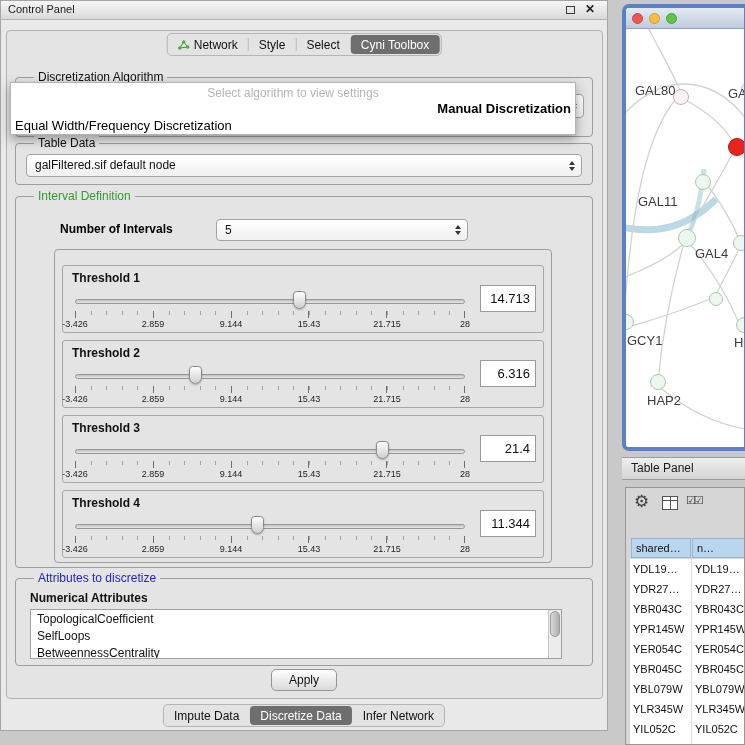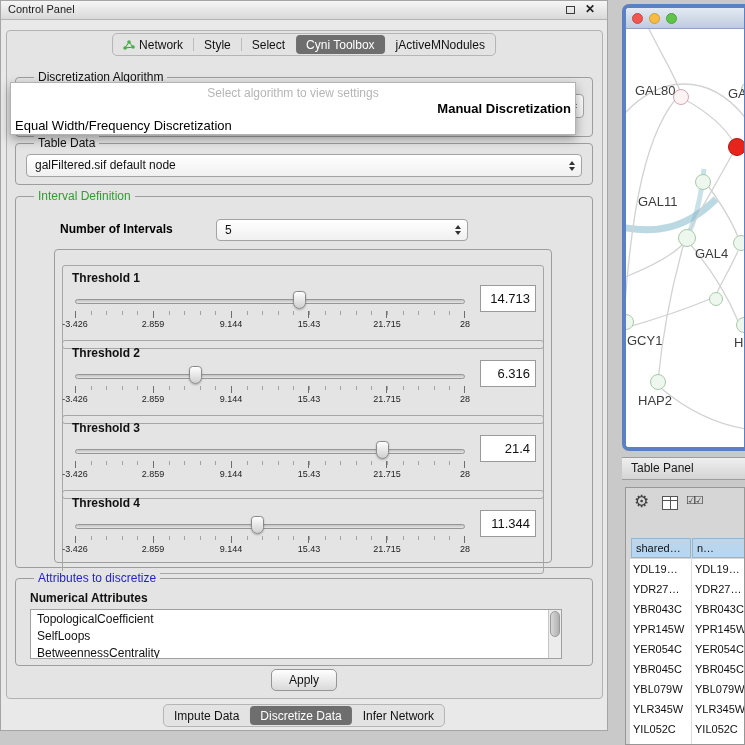--- a/index.html
+++ b/index.html
@@ -37,21 +37,21 @@
   .combo .spin .up { border-bottom:4px solid #333; }
   .combo .spin .dn { border-top:4px solid #333; }
 
   
   .dropdown { position:absolute; left:9px; top:81px; width:566px; height:53px; background:#fff; border:1px solid #b3b3b3; box-shadow:0 4px 10px rgba(0,0,0,.35); z-index:40; }
   .dd-placeholder { text-align:center; color:#b5b5b5; font-size:12px; padding-top:3px; }
   .dd-item { font-size:13px; padding:1px 4px; color:#000; white-space:nowrap; }
   .dd-item.bold { font-weight:bold;text-align:right; }
 
   
-  .tbox { position:absolute; left:7px; right:7px; height:84px; border:1px solid #a6a6a6; border-radius:3px; }
+  .tbox { position:absolute; left:7px; right:7px; height:68px; border:1px solid #a6a6a6; border-radius:3px; }
   .ttitle { position:absolute; left:9px; top:5px; font-size:12px; font-weight:bold; color:#111; }
   .tvalue { position:absolute; right:7px; top:19px; width:56px; height:27px; background:#fff; border:1px solid #9a9a9a; font-size:13px; color:#111; text-align:right; line-height:25px; padding-right:5px; }
   .slider { position:absolute; left:12px; right:78px; top:24px; height:40px; }
   .track { position:absolute; left:0; right:0; top:9px; height:5px; background:linear-gradient(#c2c2c2,#e6e6e6); border:1px solid #969696; border-radius:3px; }
   .handle { position:absolute; top:1px; width:13px; height:18px; background:linear-gradient(#fefefe,#cfcfcf); border:1px solid #8a8a8a; border-radius:4px 4px 7px 7px; box-shadow:0 1px 2px rgba(0,0,0,.25); }
   .minors { position:absolute; left:0; right:0; top:21px; height:4px; background:repeating-linear-gradient(90deg,#a2a2a2 0 1px,transparent 1px 4%); }
   .majors { position:absolute; left:0; right:0; top:21px; height:7px; background:repeating-linear-gradient(90deg,#6e6e6e 0 1px,transparent 1px 20%); border-right:1px solid #6e6e6e; }
   .tick-label { position:absolute; top:29px; font-size:9px; color:#222; transform:translateX(-50%); white-space:nowrap; }
 
   
@@ -123,23 +123,20 @@
       <div class="tsep"></div>
       <div class="tab">
           <span>Style</span>
         </div>
       <div class="tsep"></div>
       <div class="tab">
           <span>Select</span>
         </div>
       <div class="tab selected">
           <span>Cyni Toolbox</span>
-        </div>
-      <div class="tab">
-          <span>jActiveMNodules</span>
         </div>
     </div>
 
     <div class="group" style="left:14px;top:76px;width:578px;height:60px">
       <span class="group-label">Discretization Algorithm</span>
       <div class="combo" style="left:10px;right:8px;top:16px;height:24px">
         <span class="ctext">Select algorithm to view settings</span>
         <span class="spin">
             <i class="up"></i>
             <i class="dn"></i>
@@ -309,21 +306,21 @@
       <div class="gnode" style="left:24px;top:345px;width:16px;height:16px"></div>
       <div class="gnode" style="left:110px;top:288px;width:16px;height:16px"></div>
       <div class="gnode" style="left:83px;top:263px;width:14px;height:14px"></div>
       <div class="gnode" style="left:115px;top:53px;width:14px;height:14px"></div>
 
       <span class="glabel" style="left:9px;top:54px">GAL80</span>
       <span class="glabel" style="left:102px;top:57px">GA</span>
       <span class="glabel" style="left:12px;top:165px">GAL11</span>
       <span class="glabel" style="left:69px;top:217px">GAL4</span>
       <span class="glabel" style="left:1px;top:304px">GCY1</span>
-      <span class="glabel" style="left:12px;top:364px">HAP2</span>
+      <span class="glabel" style="left:21px;top:364px">HAP2</span>
       <span class="glabel" style="left:108px;top:306px">H</span>
     </div>
   </div>
 
   <div class="tp-bar">Table Panel</div>
 
   <div class="tbl-window">
     <span class="gear-icon">⚙</span>
     <span class="cols-icon"></span>
     <span class="checks-icon">☑☑</span>

